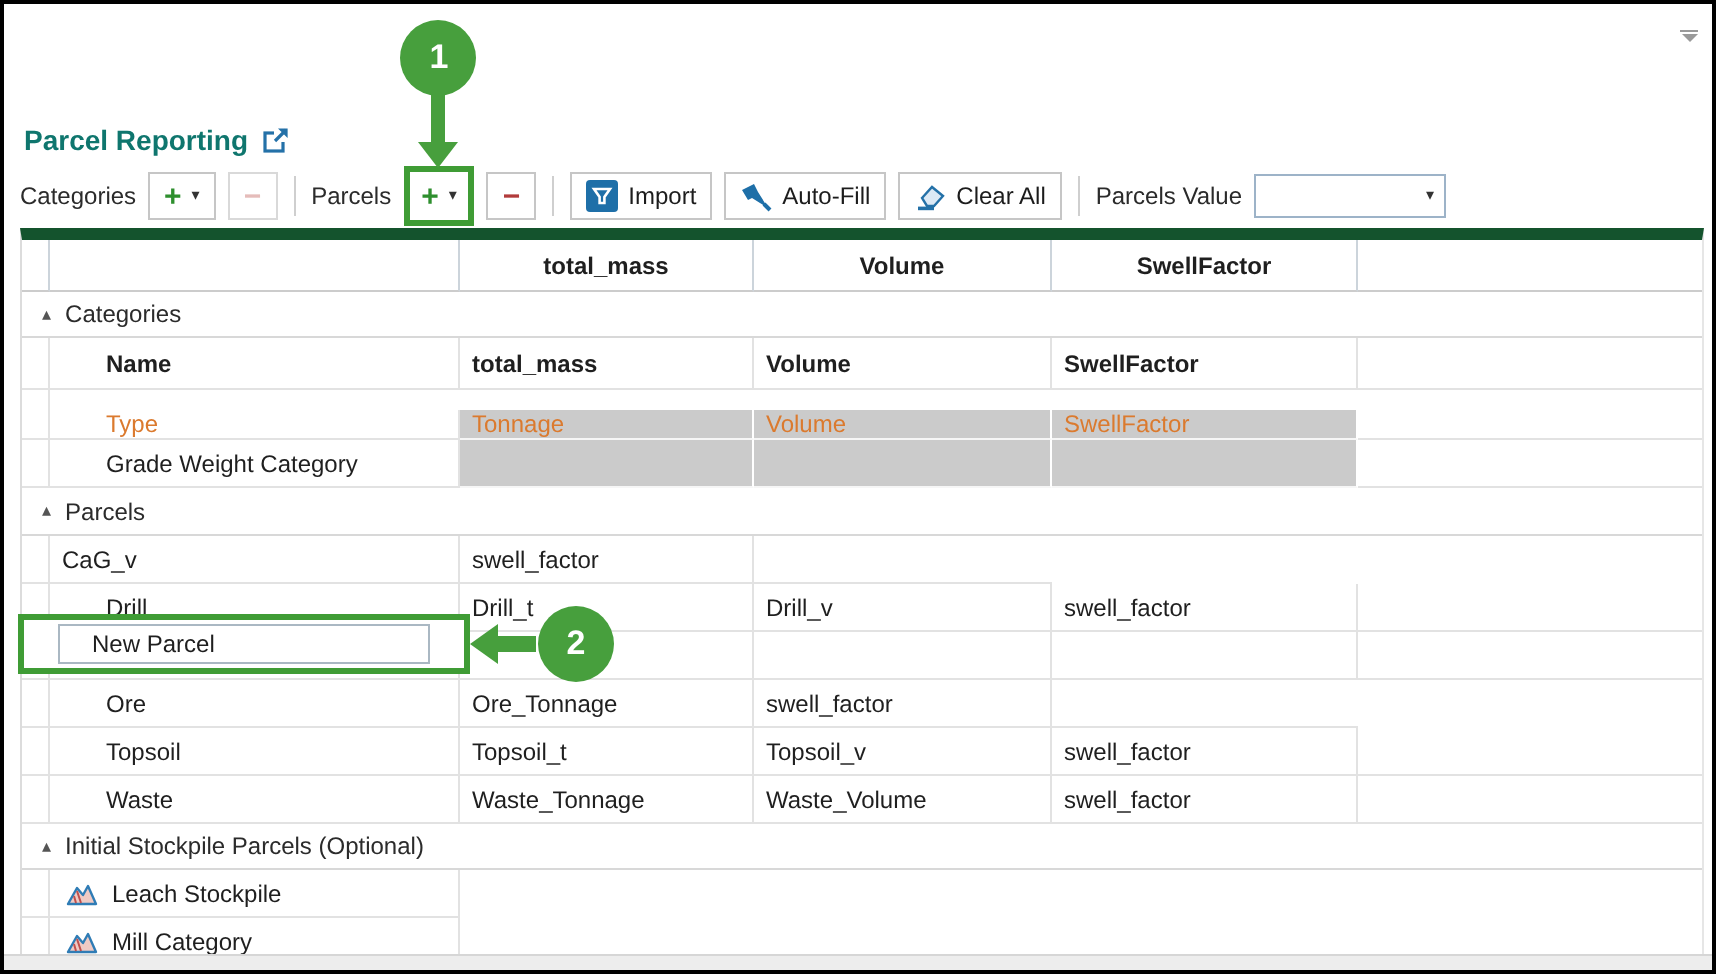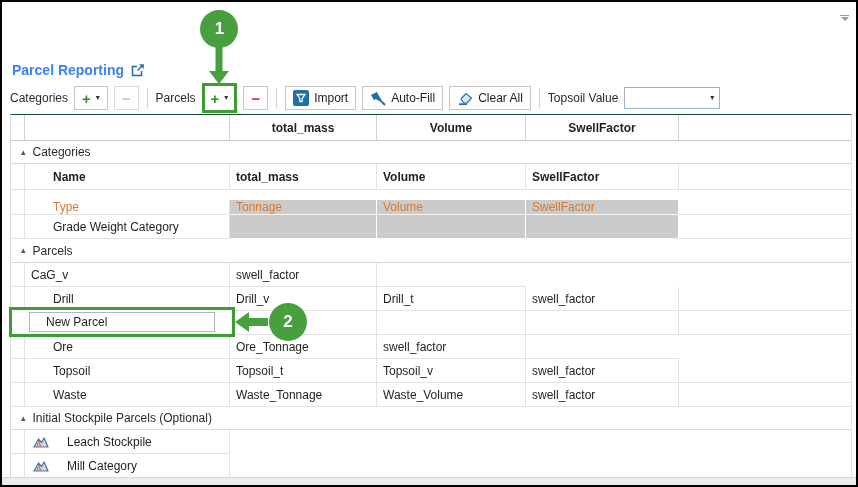--- a/index.html
+++ b/index.html
@@ -2,60 +2,60 @@
 <html><head>
 <meta charset="utf-8">
 <style>
   * { margin:0; padding:0; box-sizing:border-box; }
   html,body { width:858px; height:487px; background:#fff; }
   body { font-family:"Liberation Sans","DejaVu Sans",sans-serif; position:relative; }
   .frame { position:absolute; inset:0; width:858px; height:487px; border:2px solid #000; background:#fff; overflow:hidden; }
 
   
   .title-row { position:absolute; left:10px; top:60px; display:flex; align-items:center; gap:7px; }
-  .title { font-size:14px; font-weight:bold; color:#3b82f6; }
+  .title { font-size:14px; font-weight:bold; color:#0f766e; }
 
   
   .toolbar { position:absolute; left:8px; top:80px; right:4px; height:32px; display:flex; align-items:center; gap:6px; }
   .tb-label { font-size:12px; color:#2b2b2b; white-space:nowrap; }
   .btn { height:24px; background:#fff; border:1px solid #c6c6c6; display:flex; align-items:center; justify-content:center; gap:5px; padding:0 7px; font-size:12px; color:#1c1c1c; cursor:default; }
   .glyph-plus { color:#2e8f2e; font-weight:bold; font-size:15px; line-height:1; }
   .glyph-minus { color:#b23b3b; font-weight:bold; font-size:15px; line-height:1; }
   .glyph-minus.disabled { color:#e5bcba; }
   .glyph-caret { color:#333; font-size:8px; line-height:1; }
   .btn.disabled { border-color:#d9d9d9; }
   .btn-green-outline { border:3px solid #3f9c35; height:30px; padding:0 6px; position:relative; }
   .tb-sep { width:1px; height:20px; background:#cfcfcf; margin:0 2px; }
   .combo { width:96px; height:22px; border:1px solid #9db3c8; background:#fff; display:flex; align-items:center; justify-content:space-between; padding:0 5px; font-size:12px; }
   .overflow-glyph { position:absolute; right:6px; top:13px; width:11px; display:flex; flex-direction:column; align-items:center; gap:1px; }
   .overflow-glyph .bar { width:9px; height:1px; background:#9a9a9a; }
   .overflow-glyph .tri { width:0; height:0; border-left:4px solid transparent; border-right:4px solid transparent; border-top:4px solid #9a9a9a; }
 
   
-  .grid { position:absolute; left:8px; top:112px; width:842px; border-left:1px solid #dcdcdc; border-top:1px solid #14532d; border-right:1px solid #e6e6e6; background:#fff; }
+  .grid { position:absolute; left:8px; top:112px; width:842px; border-left:1px solid #dcdcdc; border-top:6px solid #14532d; border-right:1px solid #e6e6e6; background:#fff; }
   .row { display:grid; grid-template-columns:14px 205px 147px 149px 153px 1fr; }
   .cell { border-right:1px solid #e2e2e2; border-bottom:1px solid #e2e2e2; display:flex; align-items:center; padding:0 6px; font-size:12px; color:#1f1f1f; white-space:nowrap; overflow:hidden; }
   .cell.trail { border-right:none; padding:0; }
   .cell.name { padding-left:28px; }
   .r-colhead { height:26px; }
   .r-colhead .cell { justify-content:center; font-weight:bold; border-right-color:#ccd4db; border-bottom-color:#cccccc; }
   .r-colhead .cell.rowind, .r-colhead .cell.name { justify-content:flex-start; }
   .r-section { height:23px; }
   .section-cell { grid-column:1 / -1; display:flex; align-items:center; gap:7px; padding-left:10px; font-size:12px; color:#2b2b2b; border-bottom:1px solid #d8d8d8; background:#fff; }
   .collapse-tri { font-size:9px; color:#555; line-height:1; }
   .r-namehead { height:26px; }
   .r-namehead .cell { font-weight:bold; }
   .r-type { height:25px; }
   .r-grade { height:24px; }
   .r-data { height:24px; }
   .gray { background:#cbcbcb; border-right-color:#ffffff; border-bottom-color:#f6f6f6; }
   .orange { color:#db7a2e;margin-top:10px; }
   .r-stock { height:24px; }
   .r-stock .cell.blank { border:none; }
-  .r-stock .cell.name { padding-left:8px; gap:18px; }
+  .r-stock .cell.name { padding-left:8px; gap:7px; }
   .footer-strip { position:absolute; left:0; top:475px; width:854px; height:8px; background:#ededed; border-top:1px solid #d6d6d6; }
 
   
   .callout-circle { width:38px; height:38px; border-radius:50%; background:#479f3d; color:#fff; font-weight:bold; font-size:17px; display:flex; align-items:center; justify-content:center; }
   .c1-circle { position:absolute; left:50%; transform:translateX(-50%); top:-76px; }
   .c1-stem { position:absolute; left:50%; transform:translateX(-50%); top:-40px; width:7px; height:26px; background:#479f3d; }
   .c1-head { position:absolute; left:50%; transform:translateX(-50%); top:-15px; width:0; height:0; border-left:10px solid transparent; border-right:10px solid transparent; border-top:13px solid #479f3d; }
 
   .edit-overlay { position:absolute; left:7px; top:305px; width:226px; height:30px; border:3px solid #3f9c35; background:#fff; display:flex; align-items:center; }
   .edit-input { flex:1; height:20px; margin:0 17px; border:1px solid #aab8c3; font-family:"Liberation Sans",sans-serif; font-size:12px; padding:0 0 0 16px; color:#1f1f1f; outline:none; }
@@ -132,21 +132,21 @@
       <span>
         <svg width="16" height="15" viewBox="0 0 16 15">
           <path d="M4 8 L9 2.5 L14.5 7 L10 12 L6.5 12 Z" fill="#dce9f5" stroke="#2471a8" stroke-width="1.2"></path>
           <path d="M2 13.2 L10 13.2" stroke="#2471a8" stroke-width="1.8"></path>
         </svg>
       </span>
       <span>Clear All</span>
     </div>
 
     <div class="tb-sep"></div>
-    <span class="tb-label">Topsoil Value</span>
+    <span class="tb-label">Parcels Value</span>
     <div class="combo">
       <span></span>
       <span class="glyph-caret">▾</span>
     </div>
   </div>
 
   <div class="overflow-glyph">
     <span class="bar"></span>
       <span class="tri"></span>
   </div>
@@ -206,22 +206,22 @@
     <div class="row r-data">
       <div class="cell rowind"></div>
       <div class="cell">CaG_v</div>
       <div class="cell">swell_factor</div>
       <div class="cell trail"></div>
     </div>
 
     <div class="row r-data">
       <div class="cell rowind"></div>
       <div class="cell name">Drill</div>
+      <div class="cell">Drill_t</div>
       <div class="cell">Drill_v</div>
-      <div class="cell">Drill_t</div>
       <div class="cell">swell_factor</div>
       <div class="cell trail"></div>
     </div>
 
     <div class="row r-data">
       <div class="cell rowind"></div>
       <div class="cell name"></div>
       <div class="cell"></div>
       <div class="cell"></div>
       <div class="cell"></div>

